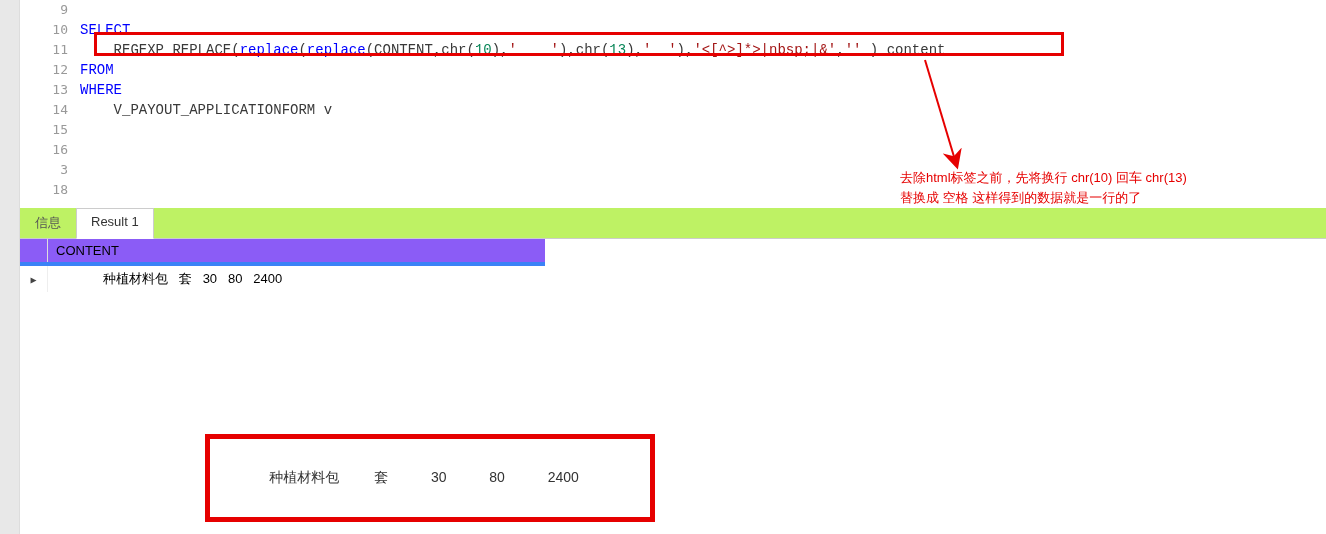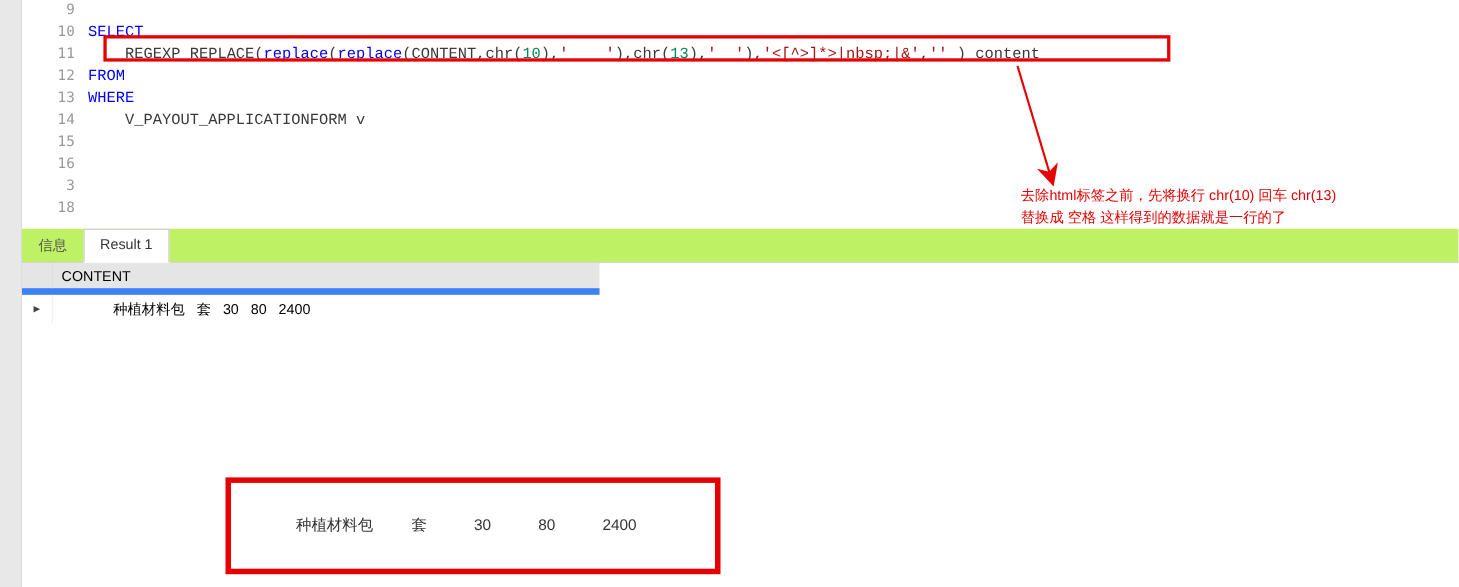--- a/index.html
+++ b/index.html
@@ -16,21 +16,21 @@
 .fn { color: #0000ff; margin-top: 32px; }
 .num { color: #098658; }
 .str { color: #a31515; }
 .plain { color: #393939; }
 .highlight-box { position: absolute; border: 3px solid #e60000; pointer-events: none; }
 .tabs { display: flex; border-bottom: 1px solid #ccc; background: #bef264; margin-top: 8px; }
 .tab { padding: 5px 14px; font-family: "Microsoft YaHei", sans-serif; font-size: 13px; border: 1px solid transparent; cursor: pointer; color: #333; }
 .tab.active { background: #fff; border: 1px solid #ccc; border-bottom: 1px solid #fff; margin-bottom: -1px; }
 .tab.inactive { color: #555; }
 .results { background: #fff; flex: 1; }
-.results-header { display: flex; background: #e5e5e5; border-bottom: 6px solid #3b82f6; }
+.results-header { display: flex; background: #8b5cf6; border-bottom: 4px solid #3b82f6; }
 .rh-spacer { width: 28px; border-right: 1px solid #ddd; }
 .rh-col { flex: 1; padding: 4px 8px; font-family: Arial, sans-serif; font-size: 13px; }
 .results-row { display: flex; }
 .rr-marker { width: 28px; border-right: 1px solid #eee; display: flex; align-items: center; justify-content: center; color: #444; font-size: 10px; }
 .rr-cell { flex: 1; padding: 4px 8px; font-family: "Microsoft YaHei", Consolas, sans-serif; font-size: 13px; white-space: pre; }
 .annotation { position: absolute; font-family: "Microsoft YaHei", sans-serif; font-size: 13px; color: #e60000; line-height: 20px; }
 .arrow-svg { position: absolute; pointer-events: none; }
 .bottom-box { position: absolute; border: 5px solid #e60000; padding: 14px 28px; font-family: "Microsoft YaHei", sans-serif; font-size: 14px; color: #333; white-space: pre; }
 </style>
 </head>
@@ -81,21 +81,21 @@
         <div class="rr-cell"><span>             </span><span>种植材料包   套   30   80   2400</span></div>
       </div>
 
       <div class="bottom-box" style="left:185px; top:195px; width:450px;">
         <span>种植材料包         套           30           80           2400</span>
       </div>
     </div>
   </div>
 </div>
 
-<div class="annotation" style="left:928px; top:168px;">
+<div class="annotation" style="left:900px; top:168px;">
   <div>去除html标签之前，先将换行 chr(10)     回车 chr(13)</div>
   <div>替换成 空格    这样得到的数据就是一行的了</div>
 </div>
 
 <svg class="arrow-svg" style="left:920px; top:55px;" width="60" height="120">
   <defs>
     <marker id="ah" markerWidth="10" markerHeight="10" refX="5" refY="5" orient="auto">
       <path d="M0,0 L10,5 L0,10 L3,5 Z" fill="#e60000"></path>
     </marker>
   </defs>

